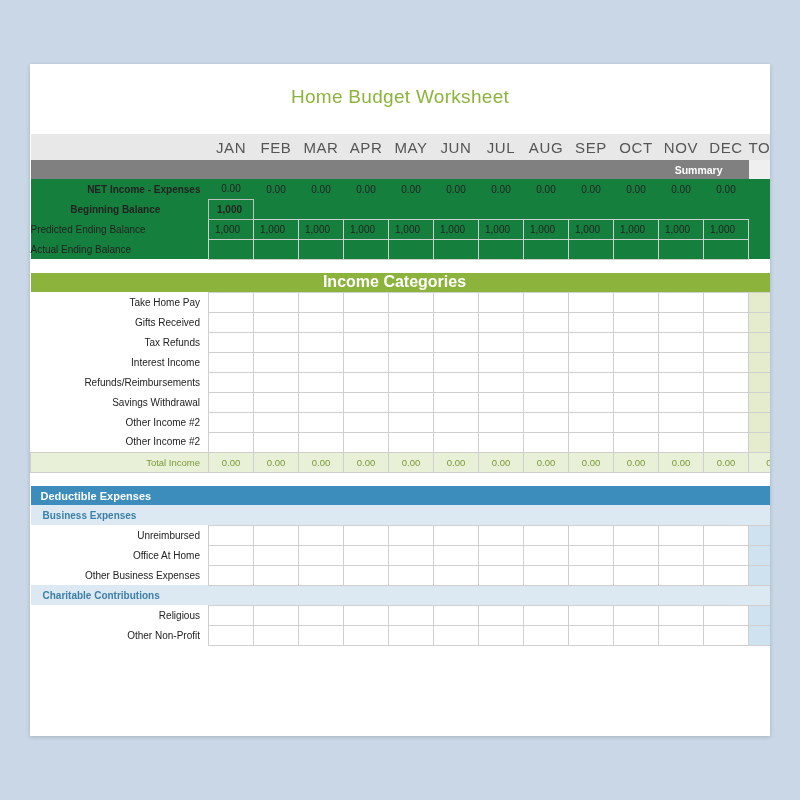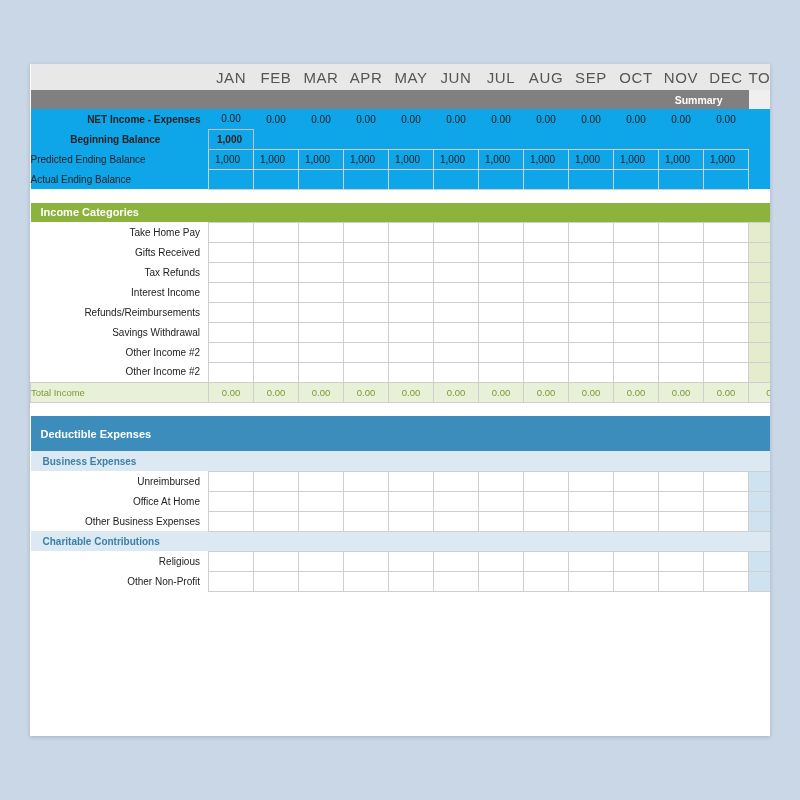--- a/index.html
+++ b/index.html
@@ -43,21 +43,21 @@
     background: #e8e8e8;
     text-align: center;
     color: #555;
     font-size: 15px;
     letter-spacing: 0.6px;
     height: 26px;
   }
   .hdr-row td.lbl { background: #e8e8e8; }
 
   
-  .sum-band td { background: #0ea5e9; }
+  .sum-band td { background: #15803d; }
   .sum-title td {
     background: #808080;
     color: #ffffff;
     font-weight: bold;
     text-align: right;
     padding-right: 26px;
     font-size: 10.5px;
     height: 19px;
   }
   .sum-title td.blank { background: #efefef; }
@@ -84,53 +84,53 @@
     font-weight: bold;
   }
   .predict td.num { text-align: left; padding-left: 6px; }
   .gap td { background: #ffffff; height: 14px; }
 
   
   .sec-green td {
     background: #8cb43c;
     color: #ffffff;
     font-weight: bold;
-    text-align: left;
+    text-align: center;
     padding-left: 10px;
-    font-size: 11px;
+    font-size: 16px;
     height: 19px;
   }
   .inc-row td.lbl { text-align: right; padding-right: 8px; }
   .inc-cell { border: 1px solid #cfcfcf; }
   .inc-total-cell {
     border: 1px solid #cfcfcf;
     background: #e4eccd;
     text-align: right;
     padding-right: 6px;
   }
   .tot-inc-row td {
     background: #e9f0d8;
     color: #7a9a35;
     border: 1px solid #cfcfcf;
     text-align: center;
     font-size: 9.5px;
   }
   .tot-inc-row td.lbl {
-    text-align: left; padding-right: 8px; border: 1px solid #cfcfcf;
+    text-align: right; padding-right: 8px; border: 1px solid #cfcfcf;
   }
 
   
   .sec-blue td {
     background: #3c8dbc;
     color: #ffffff;
     font-weight: bold;
     text-align: left;
     padding-left: 10px;
     font-size: 11px;
-    height: 35px;
+    height: 19px;
   }
   .sub-blue td {
     background: #dce9f2;
     color: #3c7fa8;
     font-weight: bold;
     text-align: left;
     padding-left: 12px;
     font-size: 10px;
   }
   .sub-blue td.fill { background: #dce9f2; }
@@ -139,20 +139,21 @@
     background: #cfe2ef;
     text-align: right;
     padding-right: 6px;
   }
 </style>
 </head>
 <body>
 
 <div id="sheet">
 
+  <div class="title">Home Budget Worksheet</div>
 
   <table class="grid">
     <colgroup>
       <col class="label">
         <col class="mon">
         <col class="mon">
         <col class="mon">
         <col class="mon">
       <col class="mon">
         <col class="mon">

